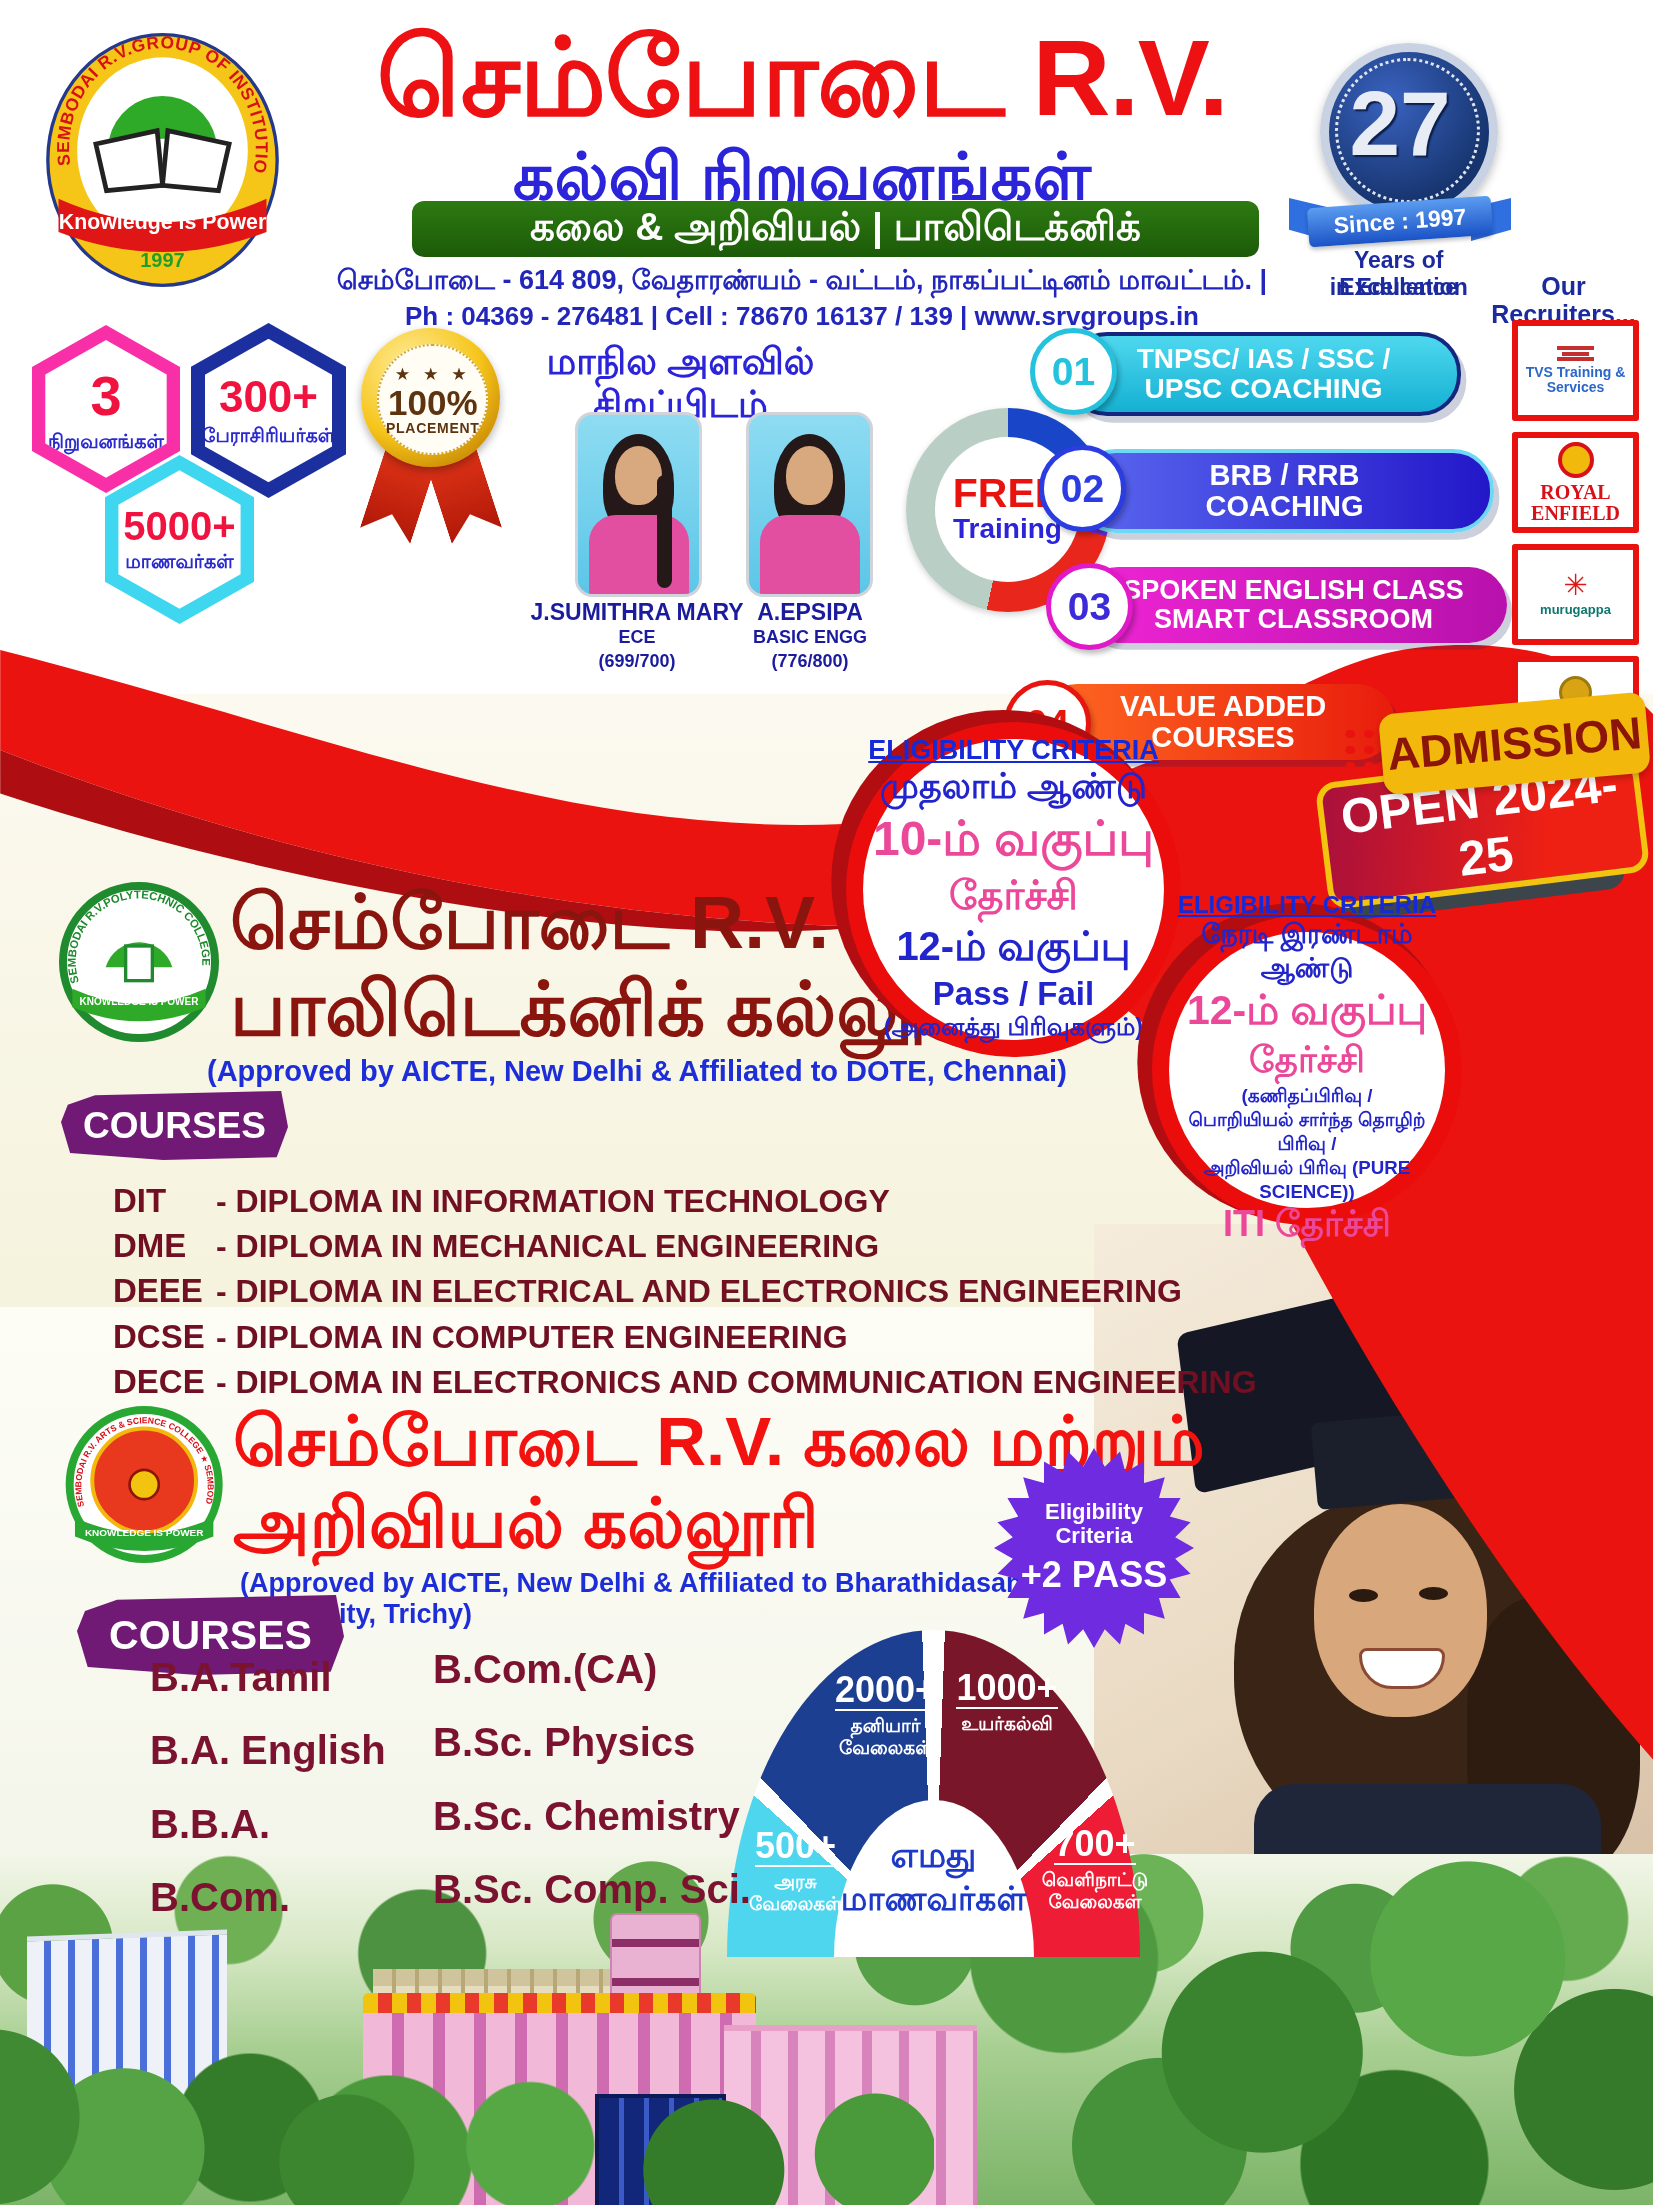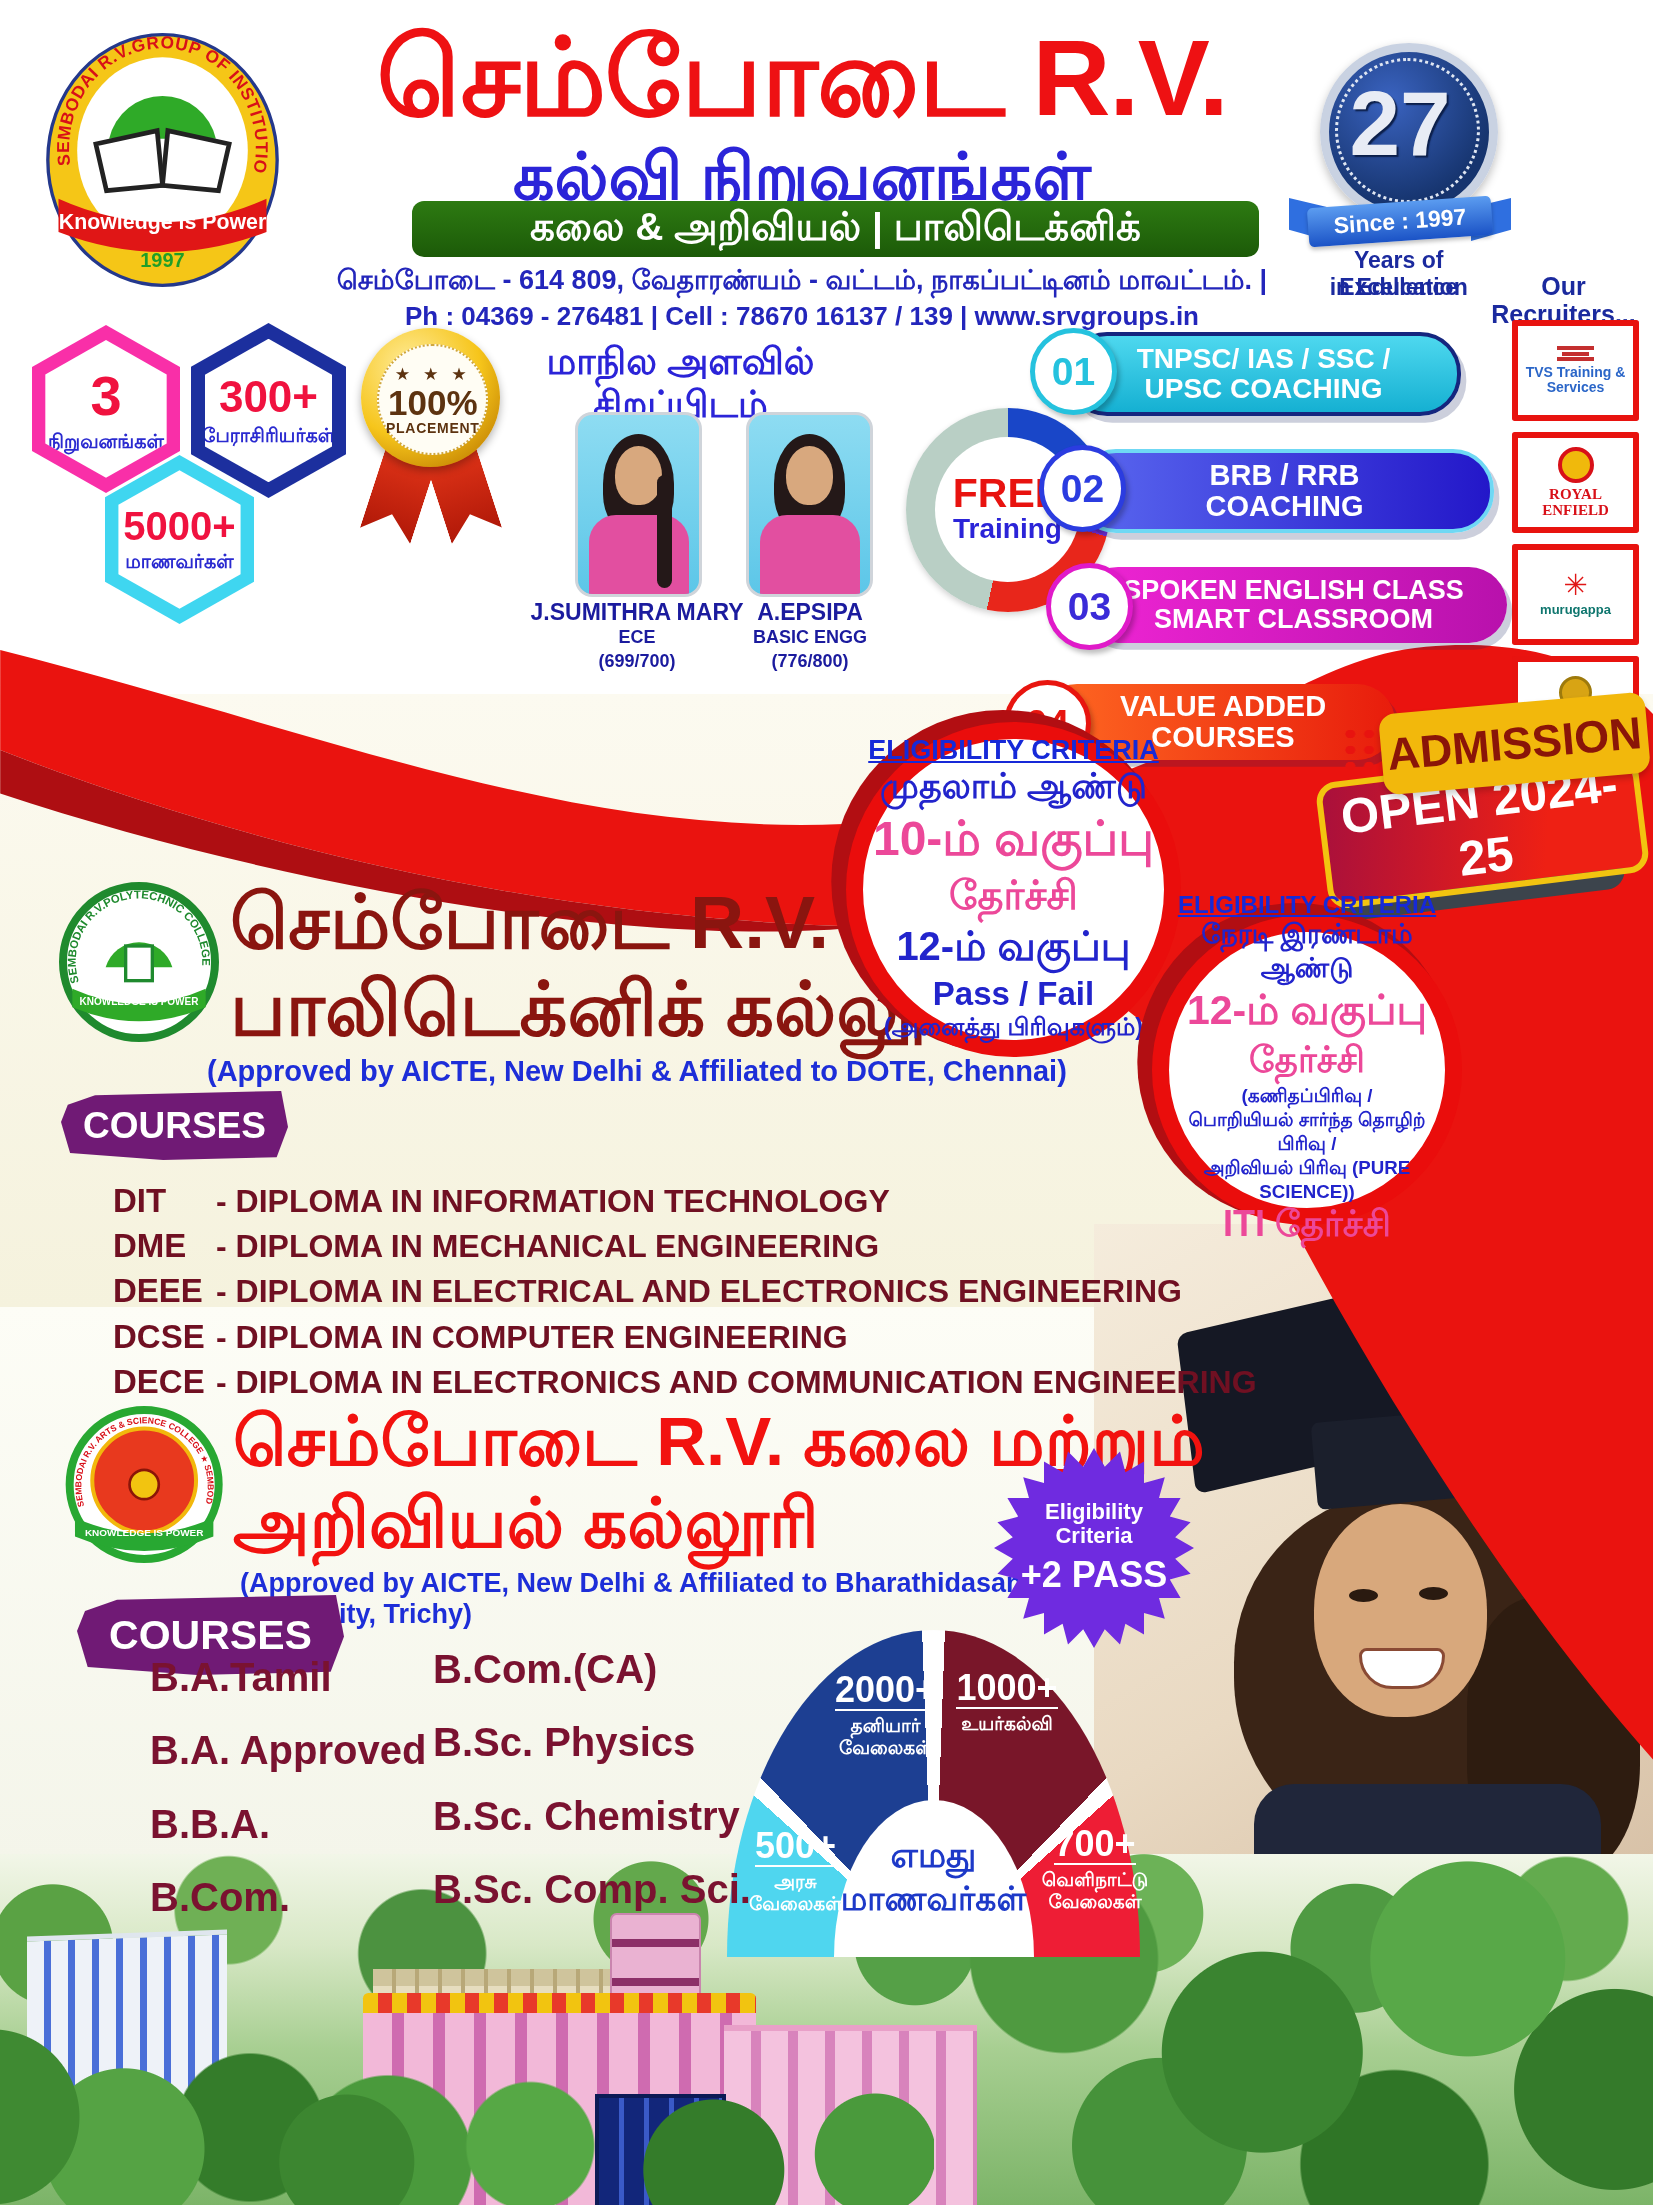--- a/index.html
+++ b/index.html
@@ -37,21 +37,21 @@
   #b27-cap1,#b27-cap2{left:-13.3px;width:200px;color:#1b2a9e;font-weight:bold;font-size:23px;}
   #b27-cap1{top:208px;} #b27-cap2{top:235px;}
 
   
   #rec-head{left:1480px;top:272px;width:167px;color:#1b2a9e;font-weight:bold;font-size:25px;line-height:1.12;z-index:4;}
   .rec-box{left:1512px;width:127px;height:101px;background:#fff;border:6px solid #e8130f;border-radius:2.7px;z-index:4;
            display:flex;flex-direction:column;align-items:center;justify-content:center;gap:4px;padding:2.7px;box-sizing:border-box;}
   .rec-name{font-weight:bold;text-align:center;line-height:1.05;}
   #rec0{top:320px;} #rec1{top:432px;} #rec2{top:544px;} #rec3{top:656px;} #rec4{top:768px;}
   #rec0 .rec-name{color:#2b66c8;font-size:14px;}
-  #rec1 .rec-name{color:#d81018;font-size:15px;font-family:"Liberation Serif",serif;}
+  #rec1 .rec-name{color:#d81018;font-size:20px;font-family:"Liberation Serif",serif;}
   #rec2 .rec-name{color:#0f766e;font-size:13px;}
   #rec3 .rec-name{color:#23419e;font-size:11.3px;}
   #rec4 .rec-name{color:#1b3a9e;font-size:13.3px;font-style:italic;}
   .tvs-dash{width:37px;height:14.7px;background:
      linear-gradient(#c42f2f 0 0) 0 0/37px 4px no-repeat,
      linear-gradient(#c42f2f 0 0) 5.3px 5.3px/27px 4px no-repeat,
      linear-gradient(#c42f2f 0 0) 0 10.7px/37px 4px no-repeat;}
   .re-dot{width:28px;height:28px;border-radius:50%;background:#f0b90c;border:4px solid #d81018;}
   .mu-flower{color:#e01616;font-size:29px;line-height:27px;}
   .bi-dot{width:27px;height:27px;border-radius:50%;background:#d8a414;border:3.3px solid #9e7a0c;}
@@ -505,21 +505,21 @@
     </text>
     <circle cx="122" cy="118" r="22" fill="#f2c410" stroke="#8a1508" stroke-width="4"></circle>
     <path d="M 18,168 Q 122,215 226,168 L 226,196 Q 122,240 18,196 Z" fill="#28a832"></path>
     <text x="122" y="196" text-anchor="middle" font-size="15" font-weight="bold" fill="#ffffff">KNOWLEDGE IS POWER</text>
   </svg>
   <div id="arts-t2" class="abs">அறிவியல் கல்லூரி</div>
   <div id="arts-t1" class="abs">செம்போடை R.V. கலை மற்றும்</div>
   <div id="arts-appr" class="abs">(Approved by AICTE, New Delhi &amp; Affiliated to Bharathidasan University, Trichy)</div>
   <div id="arts-brush" class="brush abs">COURSES</div>
   <div id="ac0" class="acourse">B.A.Tamil</div>
-  <div id="ac1" class="acourse">B.A. Approved</div>
+  <div id="ac1" class="acourse">B.A. English</div>
   <div id="ac2" class="acourse">B.B.A.</div>
   <div id="ac3" class="acourse">B.Com.</div>
   <div id="ac4" class="acourse">B.Com.(CA)</div>
   <div id="ac5" class="acourse">B.Sc. Physics</div>
   <div id="ac6" class="acourse">B.Sc. Chemistry</div>
   <div id="ac7" class="acourse">B.Sc. Comp. Sci.</div>
 
   <div id="burst" class="abs">
     <div class="b-s">Eligibility</div>
     <div class="b-s">Criteria</div>

